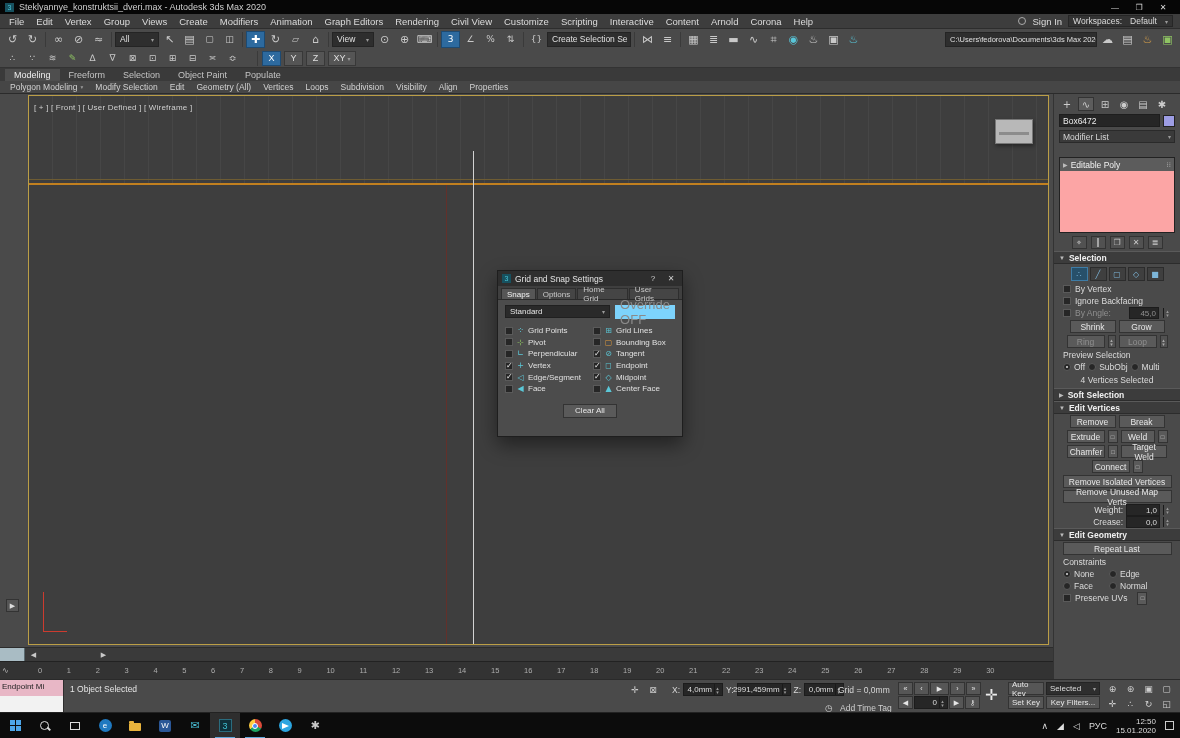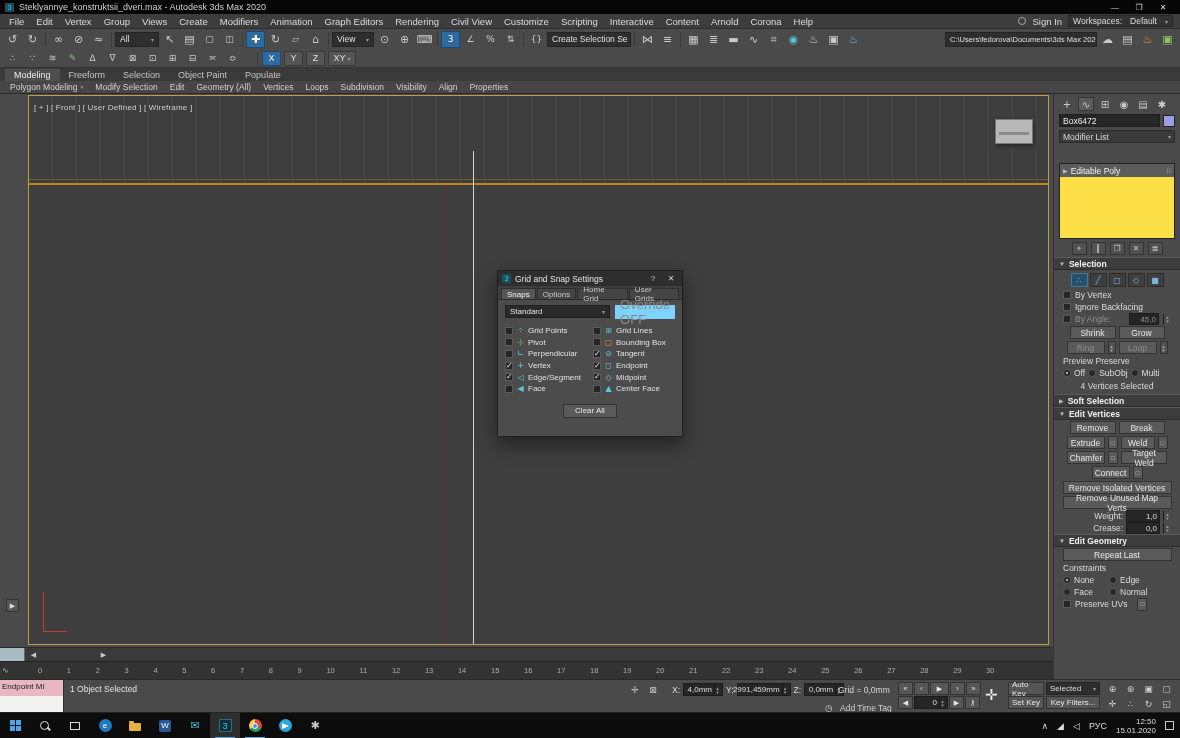--- a/index.html
+++ b/index.html
@@ -148,21 +148,21 @@
 
 
 #cmdpanel{width:127px;background:#4a4a4a;border-left:1px solid #333;font-size:8.5px;overflow:hidden}
 .cp-tabs{display:flex;gap:3px;padding:3px 5px 2px;color:#ccc;font-size:10px}
 .cp-tab{width:16px;height:14px;display:flex;align-items:center;justify-content:center;font-family:"DejaVu Sans",sans-serif}
 .cp-tab.active{background:#5c5c5c;border:1px solid #333}
 .cp-name-row{display:flex;gap:3px;padding:1px 5px;align-items:center}
 .cp-name{flex:1;height:13px;background:#262626;border:1px solid #1e1e1e;color:#ececec;display:flex;align-items:center;padding:0 3px}
 .cp-swatch{width:12px;height:12px;background:#9d9de4;border:1px solid #222;flex:none}
 .cp-modlist{margin:2px 5px;height:13px;background:#3a3a3a;border:1px solid #2a2a2a;display:flex;align-items:center;justify-content:space-between;padding:0 3px}
-.cp-stack{margin:20px 5px 0;height:76px;background:#fde047;border:1px solid #222;position:relative}
+.cp-stack{margin:14px 5px 0;height:76px;background:#fca5a5;border:1px solid #222;position:relative}
 .stack-row{height:13px;background:#5c5c5c;color:#f2f2f2;display:flex;align-items:center;gap:3px;padding:0 3px}
 .stack-grip{margin-left:auto;color:#bdbdbd;font-size:7px}
 .cp-stacktools{display:flex;gap:4px;justify-content:center;padding:3px 0 2px;color:#ccc;font-size:9px}
 .cp-stacktools .ti{min-width:15px;height:13px;background:#515151;border:1px solid #333;font-size:8px}
 .rollout-h{height:13px;background:#3c3c3c;border-top:1px solid #5a5a5a;border-bottom:1px solid #2c2c2c;display:flex;align-items:center;gap:4px;padding:0 5px;color:#f0f0f0;font-weight:bold;font-size:8.5px}
 .rarrow{font-size:6px;color:#bbb;font-weight:normal}
 .subobj-row{display:flex;gap:2px;justify-content:center;padding:3px 0 2px}
 .soicon{width:17px;height:14px;background:#3f3f3f;border:1px solid #2c2c2c;display:flex;align-items:center;justify-content:center;font-size:8px;color:#7db6d9;font-family:"DejaVu Sans",sans-serif}
 .soicon.active{background:#27506a;border-color:#3e7ca6}
 .cp-check{display:flex;align-items:center;gap:4px;padding:1px 9px;color:#dcdcdc;height:12px}
@@ -472,21 +472,21 @@
     <div class="btnrow">
       <button class="cpbtn w46">Shrink</button>
       <button class="cpbtn w46">Grow</button>
     </div>
     <div class="btnrow">
       <button class="cpbtn w38 dim">Ring</button>
         <span class="minispn"></span>
       <button class="cpbtn w38 dim">Loop</button>
         <span class="minispn"></span>
     </div>
-    <div class="cp-label">Preview Preserve</div>
+    <div class="cp-label">Preview Selection</div>
     <div class="cp-check" style="gap:3px">
       <span class="radio on"></span>
         <span>Off</span>
       <span class="radio"></span>
         <span>SubObj</span>
       <span class="radio"></span>
         <span>Multi</span>
     </div>
     <div class="cp-center">4 Vertices Selected</div>
 

